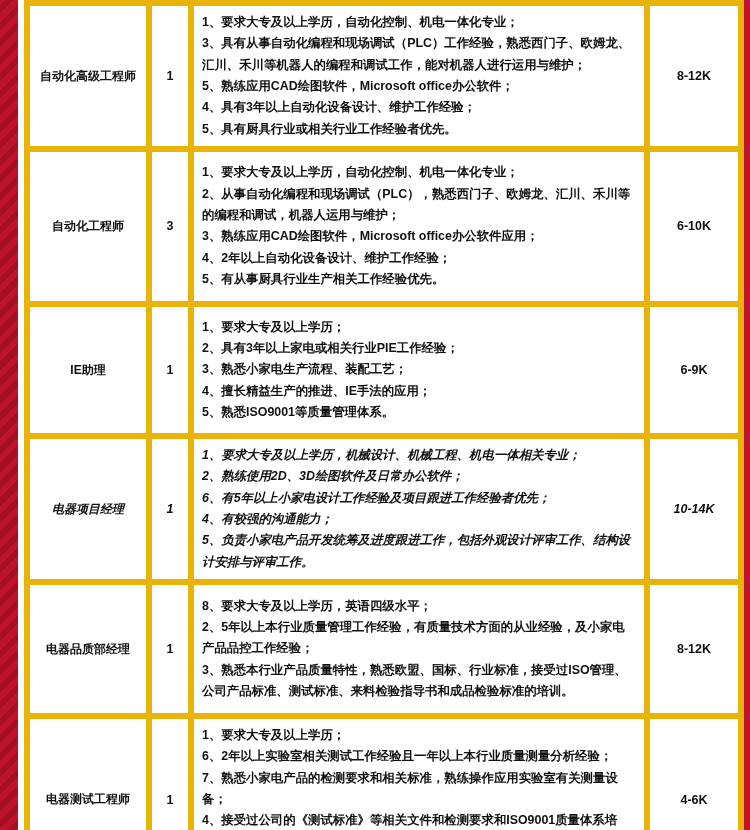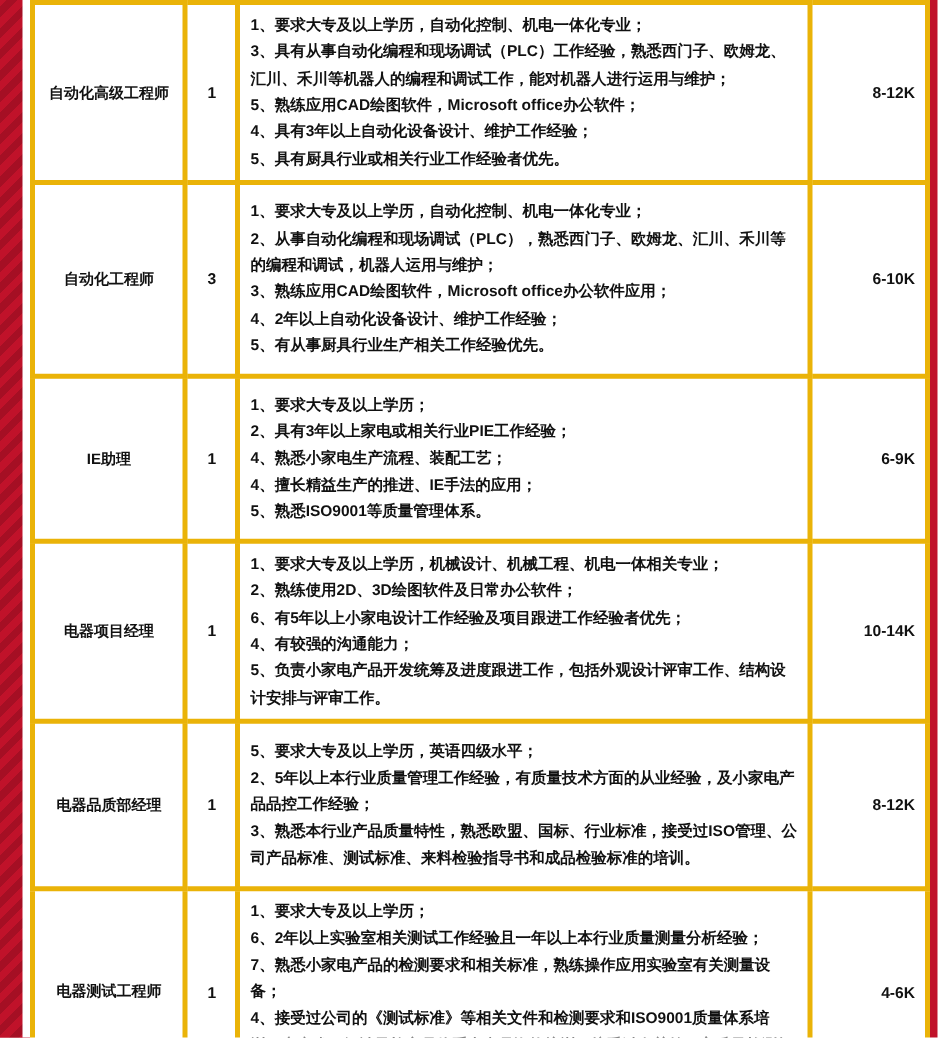--- a/index.html
+++ b/index.html
@@ -60,21 +60,21 @@
     right: 6px;
     bottom: 0;
     overflow: hidden;
   }
   table.jobs {
     border-collapse: collapse;
     width: 720px;
     table-layout: fixed;
   }
   table.jobs td {
-    border: 4px solid #eab308;
+    border: 6px solid #eab308;
     vertical-align: middle;
     padding: 6px 8px;
     box-sizing: border-box;
   }
   .col-title {
     width: 122px;
     text-align: center;
     font-size: 12px;
     font-weight: bold;
     color: #111111;
@@ -92,34 +92,34 @@
     text-align: left;
     font-size: 12.4px;
     font-weight: bold;
     color: #111111;
     line-height: 1.72;
     padding-left: 12px;
     padding-right: 10px;
   }
   .col-salary {
     width: 94px;
-    text-align: right;
+    text-align: center;
     font-size: 12.5px;
     font-weight: bold;
     color: #111111;
   }
   .req-line {
     display: block;
     white-space: normal;
   }
   
   tr.r0 td { height: 137px; }
   tr.r1 td { height: 155px; }
   tr.r2 td { height: 132px; }
-  tr.r3 td { height: 137px; }
+  tr.r3 td { height: 137px; font-style: italic; }
   tr.r4 td { height: 134px; }
   tr.r5 td { height: 132px; }
 </style>
 </head>
 <body>
 
 <div class="page">
 
   <div class="left-band"></div>
   <div class="left-band-inner"></div>
@@ -154,21 +154,21 @@
           </td>
           <td class="col-salary">6-10K</td>
         </tr>
 
         <tr class="r2">
           <td class="col-title">IE助理</td>
           <td class="col-count">1</td>
           <td class="col-req">
             <span class="req-line">1、要求大专及以上学历；</span>
             <span class="req-line">2、具有3年以上家电或相关行业PIE工作经验；</span>
-            <span class="req-line">4、熟悉小家电生产流程、装配工艺；</span>
+            <span class="req-line">3、熟悉小家电生产流程、装配工艺；</span>
             <span class="req-line">4、擅长精益生产的推进、IE手法的应用；</span>
             <span class="req-line">5、熟悉ISO9001等质量管理体系。</span>
           </td>
           <td class="col-salary">6-9K</td>
         </tr>
 
         <tr class="r3">
           <td class="col-title">电器项目经理</td>
           <td class="col-count">1</td>
           <td class="col-req">
@@ -178,21 +178,21 @@
             <span class="req-line">4、有较强的沟通能力；</span>
             <span class="req-line">5、负责小家电产品开发统筹及进度跟进工作，包括外观设计评审工作、结构设计安排与评审工作。</span>
           </td>
           <td class="col-salary">10-14K</td>
         </tr>
 
         <tr class="r4">
           <td class="col-title">电器品质部经理</td>
           <td class="col-count">1</td>
           <td class="col-req">
-            <span class="req-line">5、要求大专及以上学历，英语四级水平；</span>
+            <span class="req-line">8、要求大专及以上学历，英语四级水平；</span>
             <span class="req-line">2、5年以上本行业质量管理工作经验，有质量技术方面的从业经验，及小家电产品品控工作经验；</span>
             <span class="req-line">3、熟悉本行业产品质量特性，熟悉欧盟、国标、行业标准，接受过ISO管理、公司产品标准、测试标准、来料检验指导书和成品检验标准的培训。</span>
           </td>
           <td class="col-salary">8-12K</td>
         </tr>
 
         <tr class="r5">
           <td class="col-title">电器测试工程师</td>
           <td class="col-count">1</td>
           <td class="col-req">

